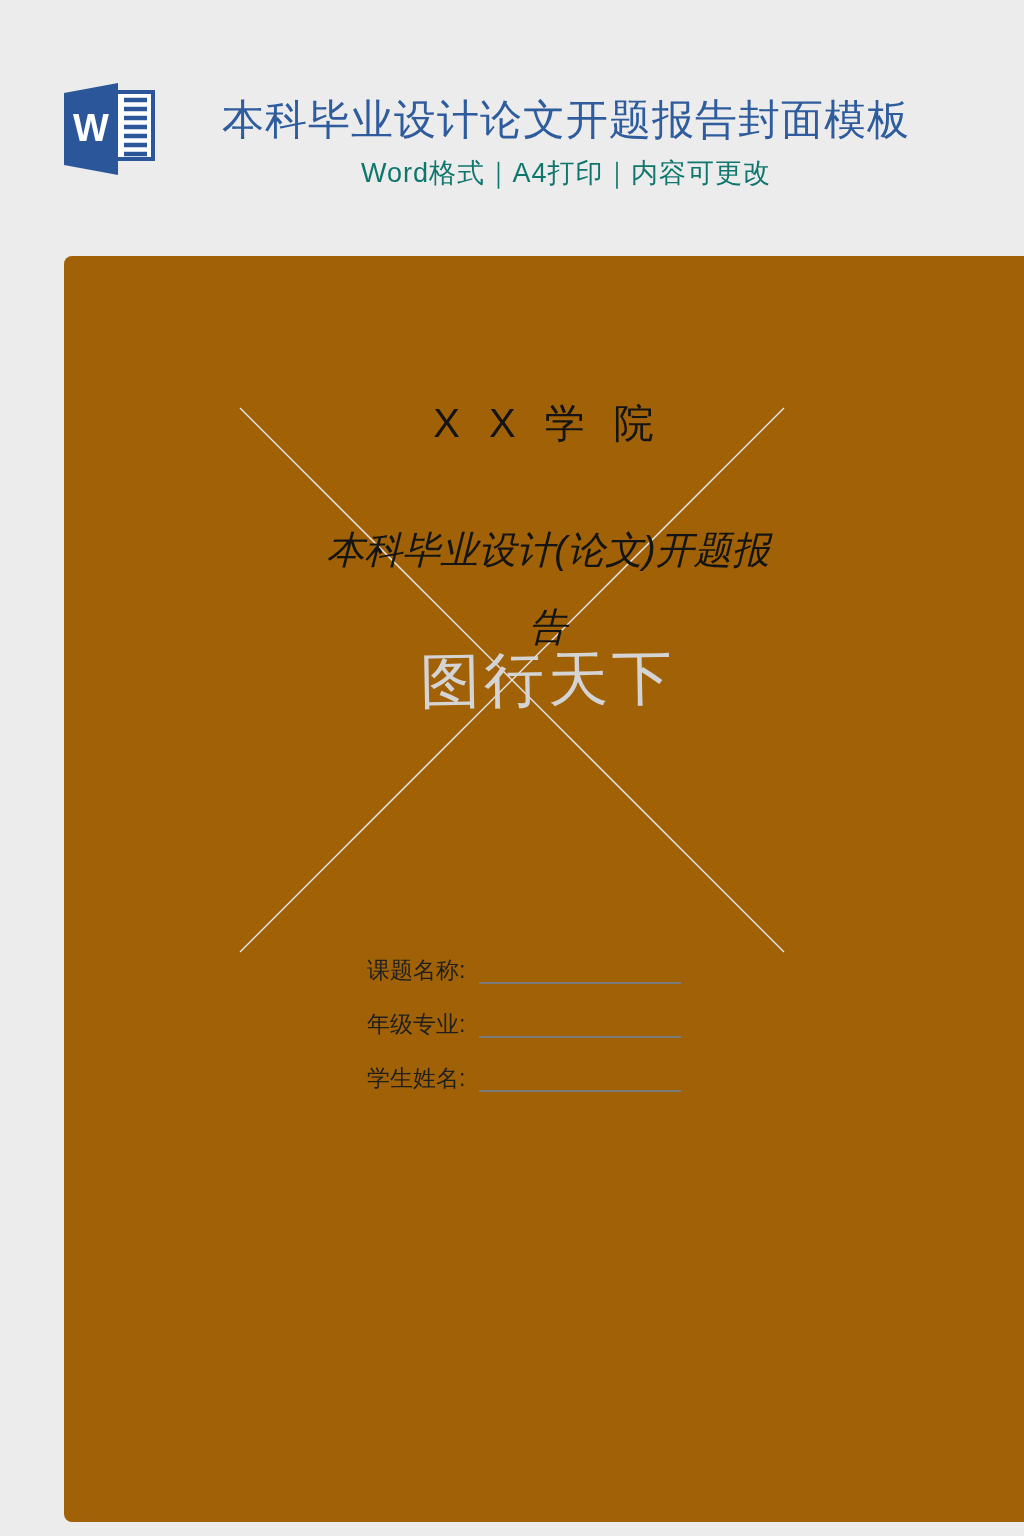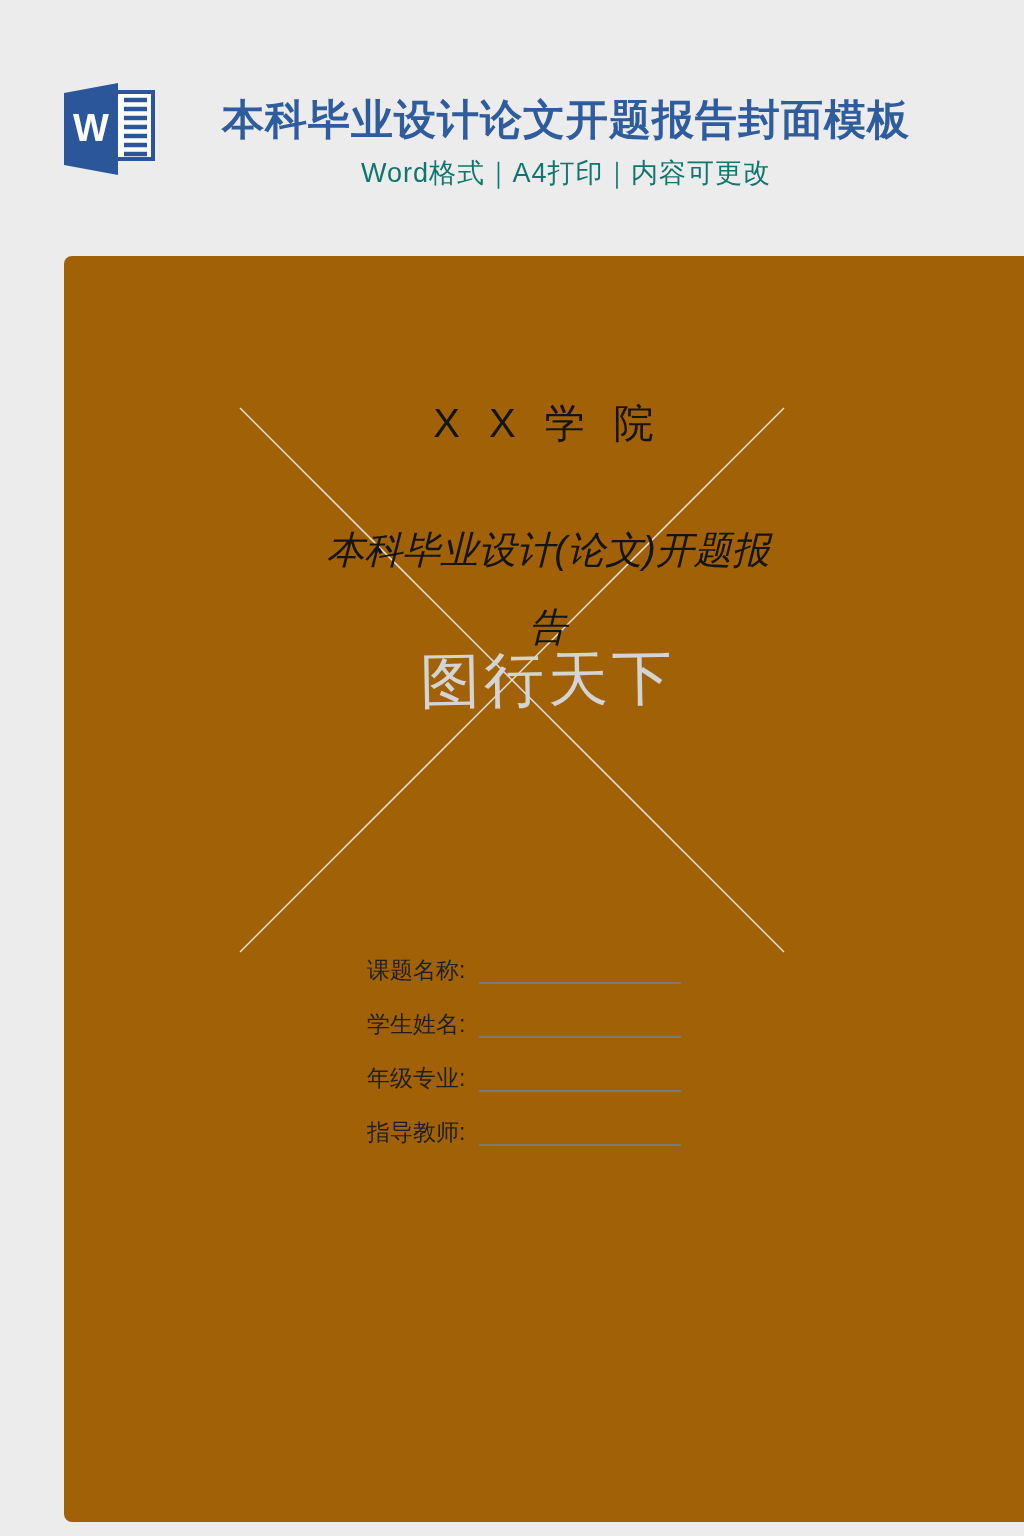--- a/index.html
+++ b/index.html
@@ -7,21 +7,21 @@
     width:1024px;height:1536px;position:relative;overflow:hidden;
     background:#ECECEC;
     font-family:"Liberation Sans","DejaVu Sans",sans-serif;
   }
   
   .site-header{position:absolute;left:0;top:0;width:1024px;height:256px;}
   .word-icon{position:absolute;left:62px;top:82px;width:93px;height:94px;}
   .header-text{position:absolute;left:108px;top:0;width:916px;text-align:center;}
   .header-title{
     position:absolute;left:0;top:92px;width:100%;
-    font-size:42px;font-weight:700;color:#2E5C9C;letter-spacing:1px;
+    font-size:42px;font-weight:400;color:#2E5C9C;letter-spacing:1px;
     white-space:nowrap;
   }
   .header-subtitle{
     position:absolute;left:0;top:155px;width:100%;
     font-size:27px;font-weight:400;color:#0f766e;letter-spacing:1px;
     white-space:nowrap;
   }
   
   .doc-page{
     position:absolute;left:64px;top:256px;width:968px;height:1266px;
@@ -98,29 +98,25 @@
 
   <div class="form-block">
 
     <div class="field-row">
       <span class="field-label">课题名称:</span>
       <span class="field-line"></span>
     </div>
 
 
     <div class="field-row">
-      <span class="field-label">学生姓名:</span>
-      <span class="field-line"></span>
-    </div>
-
-    <div class="field-row">
       <span class="field-label">年级专业:</span>
       <span class="field-line"></span>
     </div>
 
     <div class="field-row">
-      <span class="field-label">指导教师:</span>
+      <span class="field-label">学生姓名:</span>
       <span class="field-line"></span>
     </div>
+
 
 
   </div>
 </div>
 
 </body></html>

